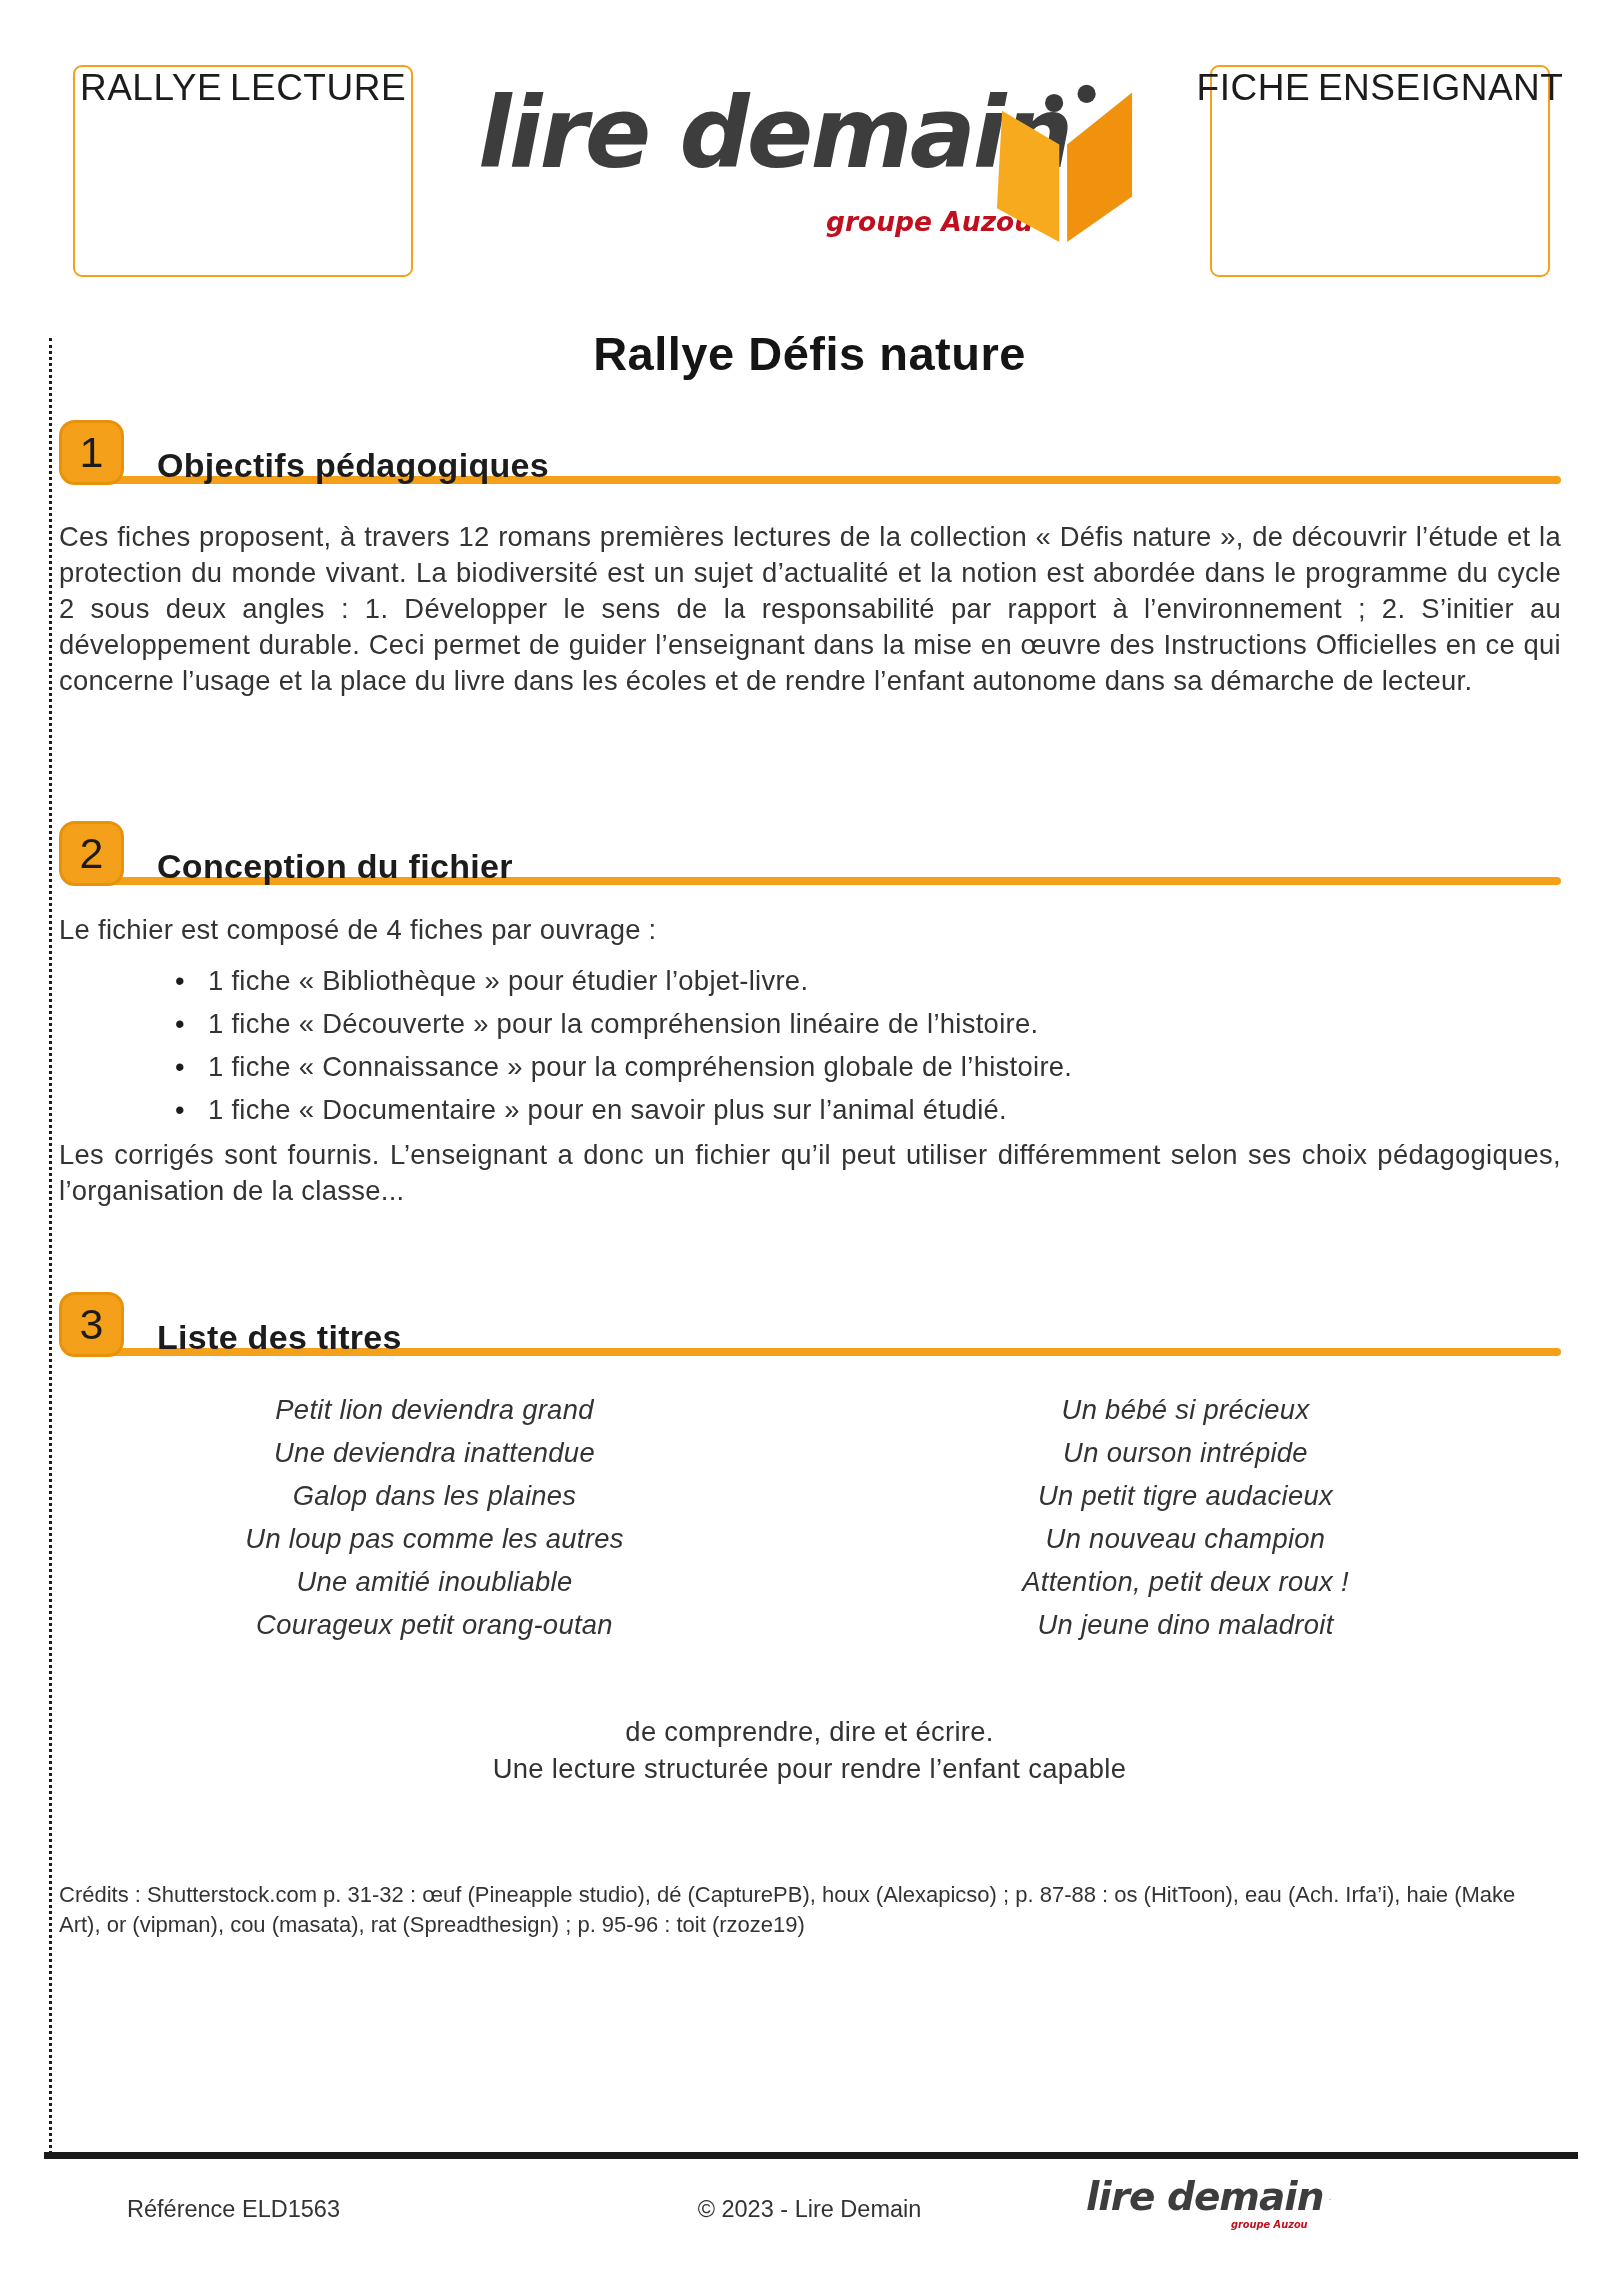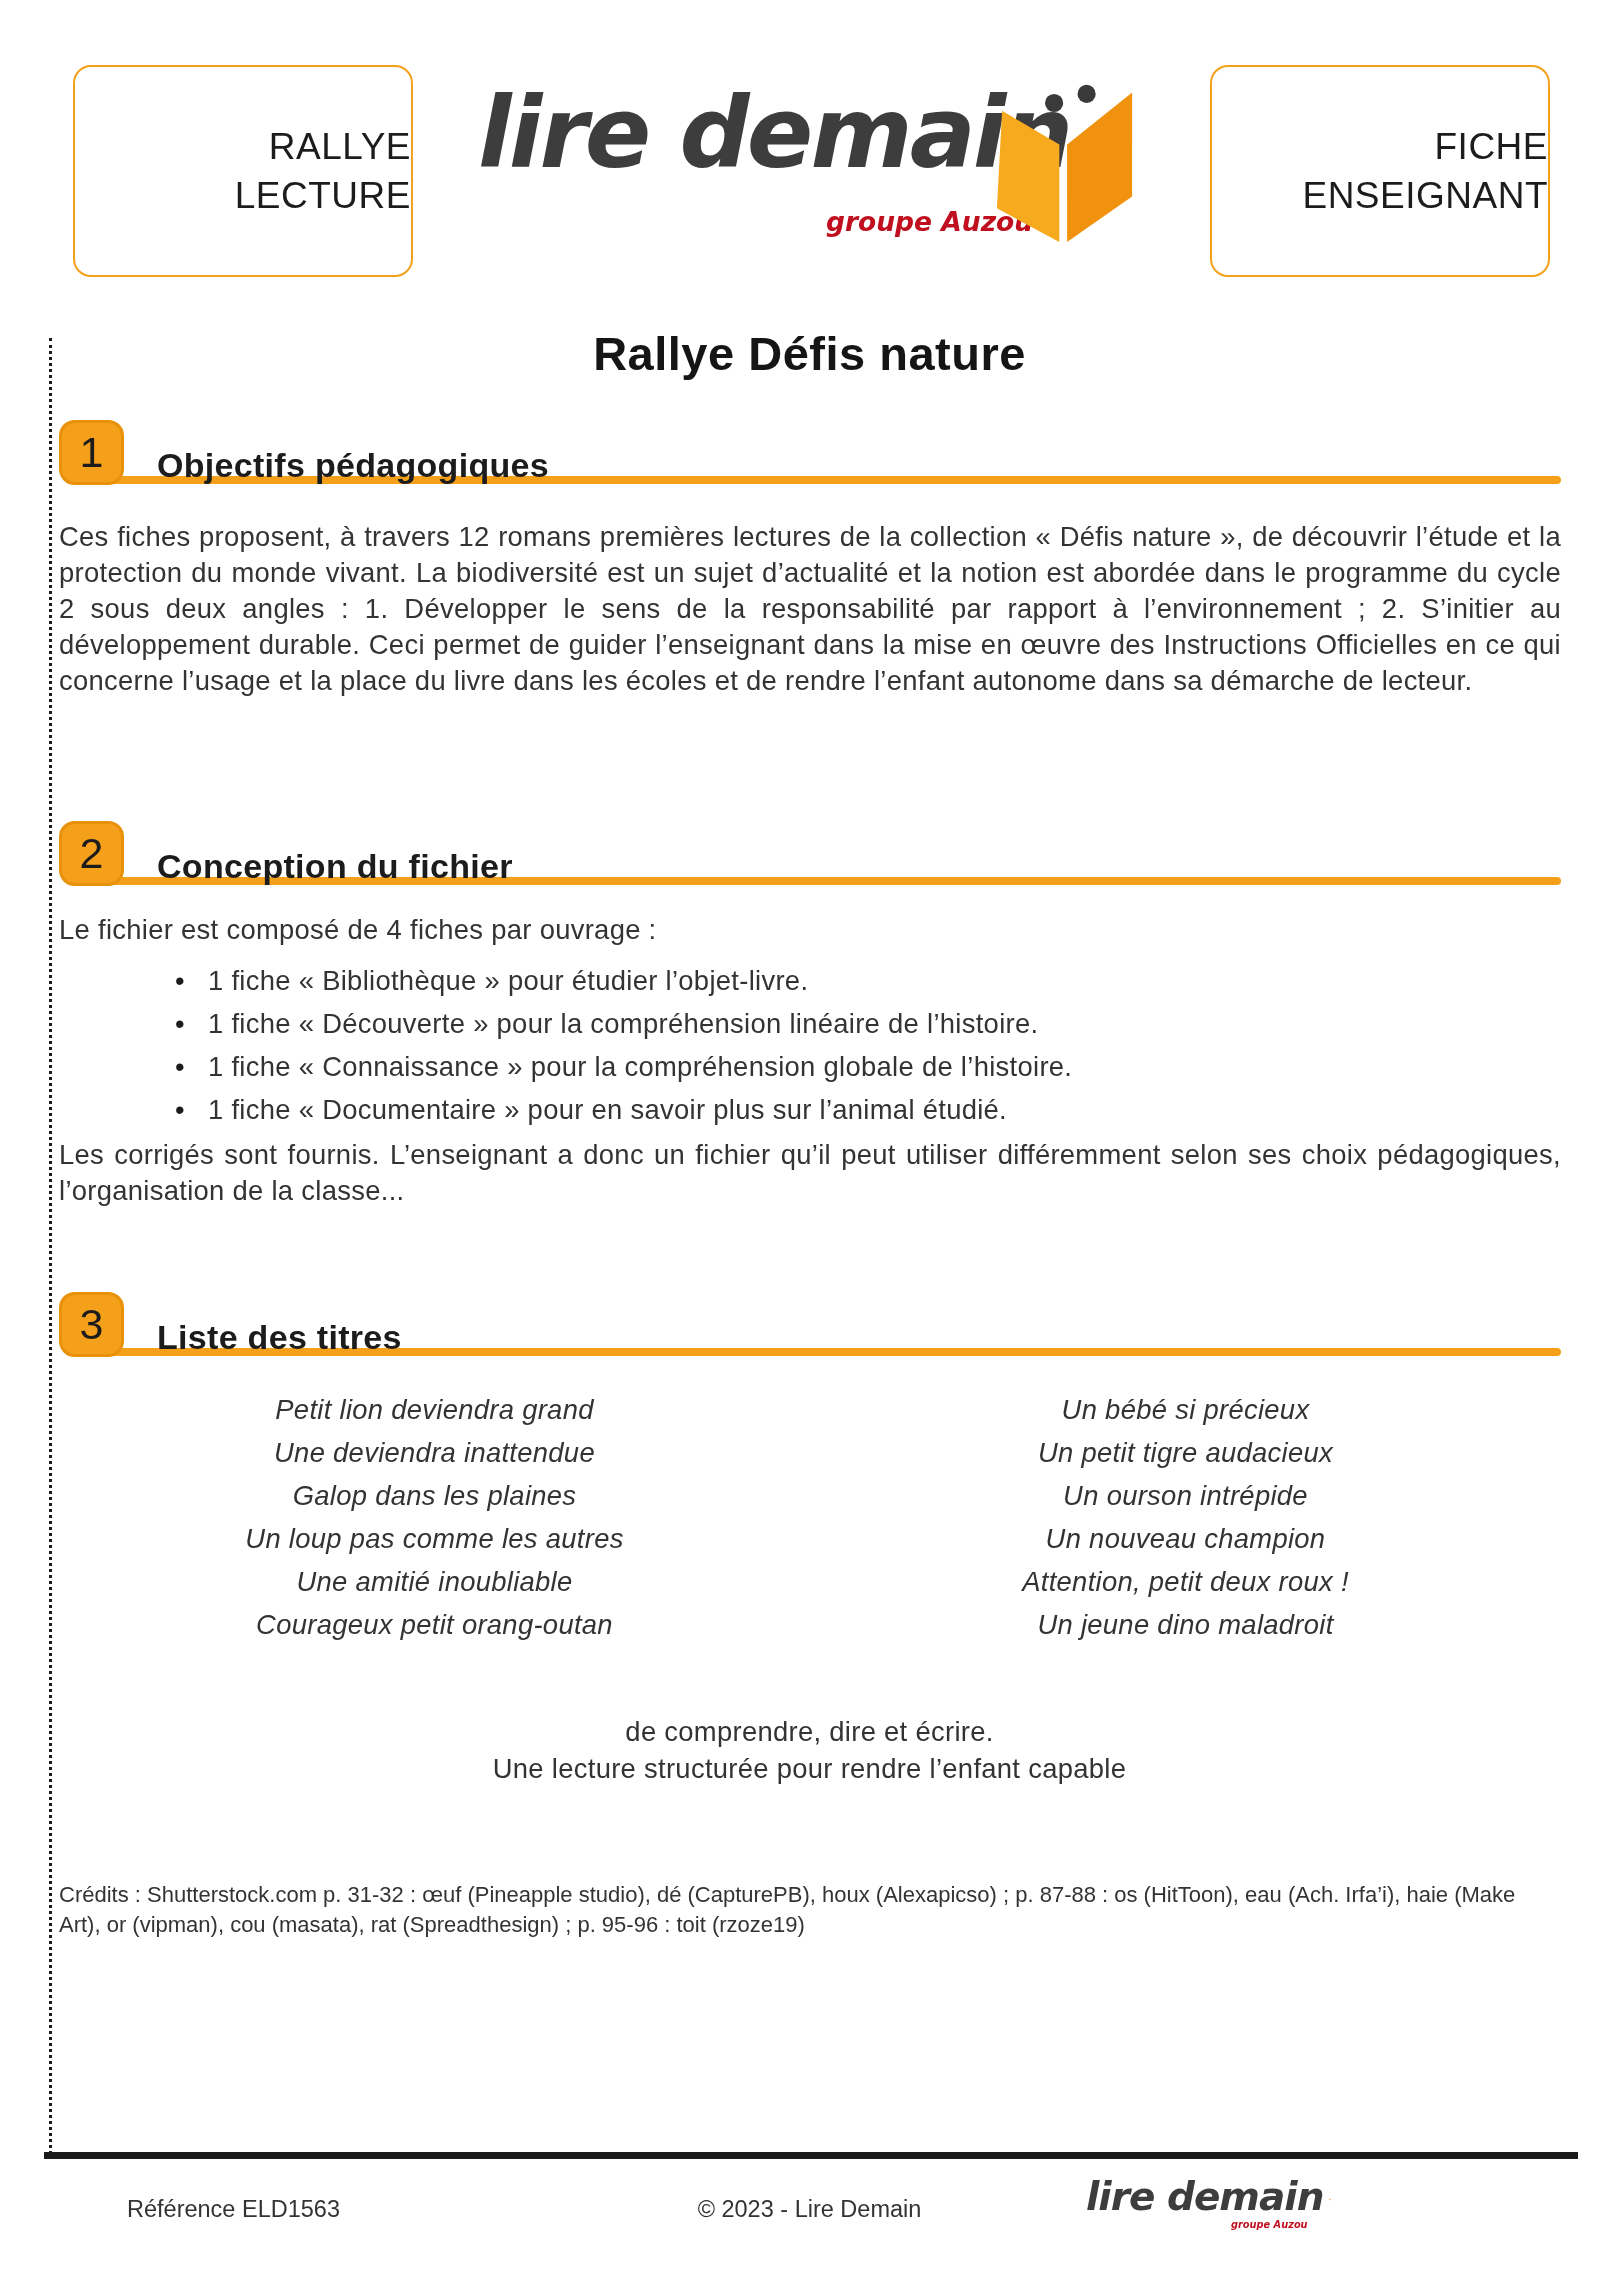--- a/index.html
+++ b/index.html
@@ -16,22 +16,22 @@
 
   
   .dotted-line {
     position:absolute; left:49px; top:338px; height:1816px; width:0;
     border-left:3.9px dotted #1c1c1c;
   }
 
   
   .hdr-box {
     position:absolute; top:65px; width:340px; height:212px;
-    border:2px solid #F5A01B; border-radius:18px;
-    display:flex; flex-direction:column; align-items:flex-end; justify-content:center;
+    border:2px solid #F5A01B; border-radius:9px;
+    display:flex; flex-direction:row; align-items:flex-start; justify-content:center;
     gap:7.8px; background:#fff;
   }
   .hdr-box.left { left:73px; }
   .hdr-box.right { left:1210px; }
   .hdr-box span { font-size:37px; line-height:41px; color:#1c1c1c; letter-spacing:0.5px; }
 
   .brand { position:absolute; left:478px; top:71px; width:676px; height:176px; }
   .brand-text {
     position:absolute; left:0; top:7.8px;
     font-family:"DejaVu Sans", sans-serif;
@@ -200,22 +200,22 @@
       <div class="titles-col">
         <div class="title-item">Petit lion deviendra grand</div>
         <div class="title-item">Une deviendra inattendue</div>
         <div class="title-item">Galop dans les plaines</div>
         <div class="title-item">Un loup pas comme les autres</div>
         <div class="title-item">Une amitié inoubliable</div>
         <div class="title-item">Courageux petit orang-outan</div>
       </div>
       <div class="titles-col">
         <div class="title-item">Un bébé si précieux</div>
+        <div class="title-item">Un ourson intrépide</div>
         <div class="title-item">Un petit tigre audacieux</div>
-        <div class="title-item">Un ourson intrépide</div>
         <div class="title-item">Un nouveau champion</div>
         <div class="title-item">Attention, petit deux roux !</div>
         <div class="title-item">Un jeune dino maladroit</div>
       </div>
     </div>
   </div>
 
   <div class="tagline">
     <div>de comprendre, dire et écrire.</div>
     <div>Une lecture structurée pour rendre l’enfant capable</div>

